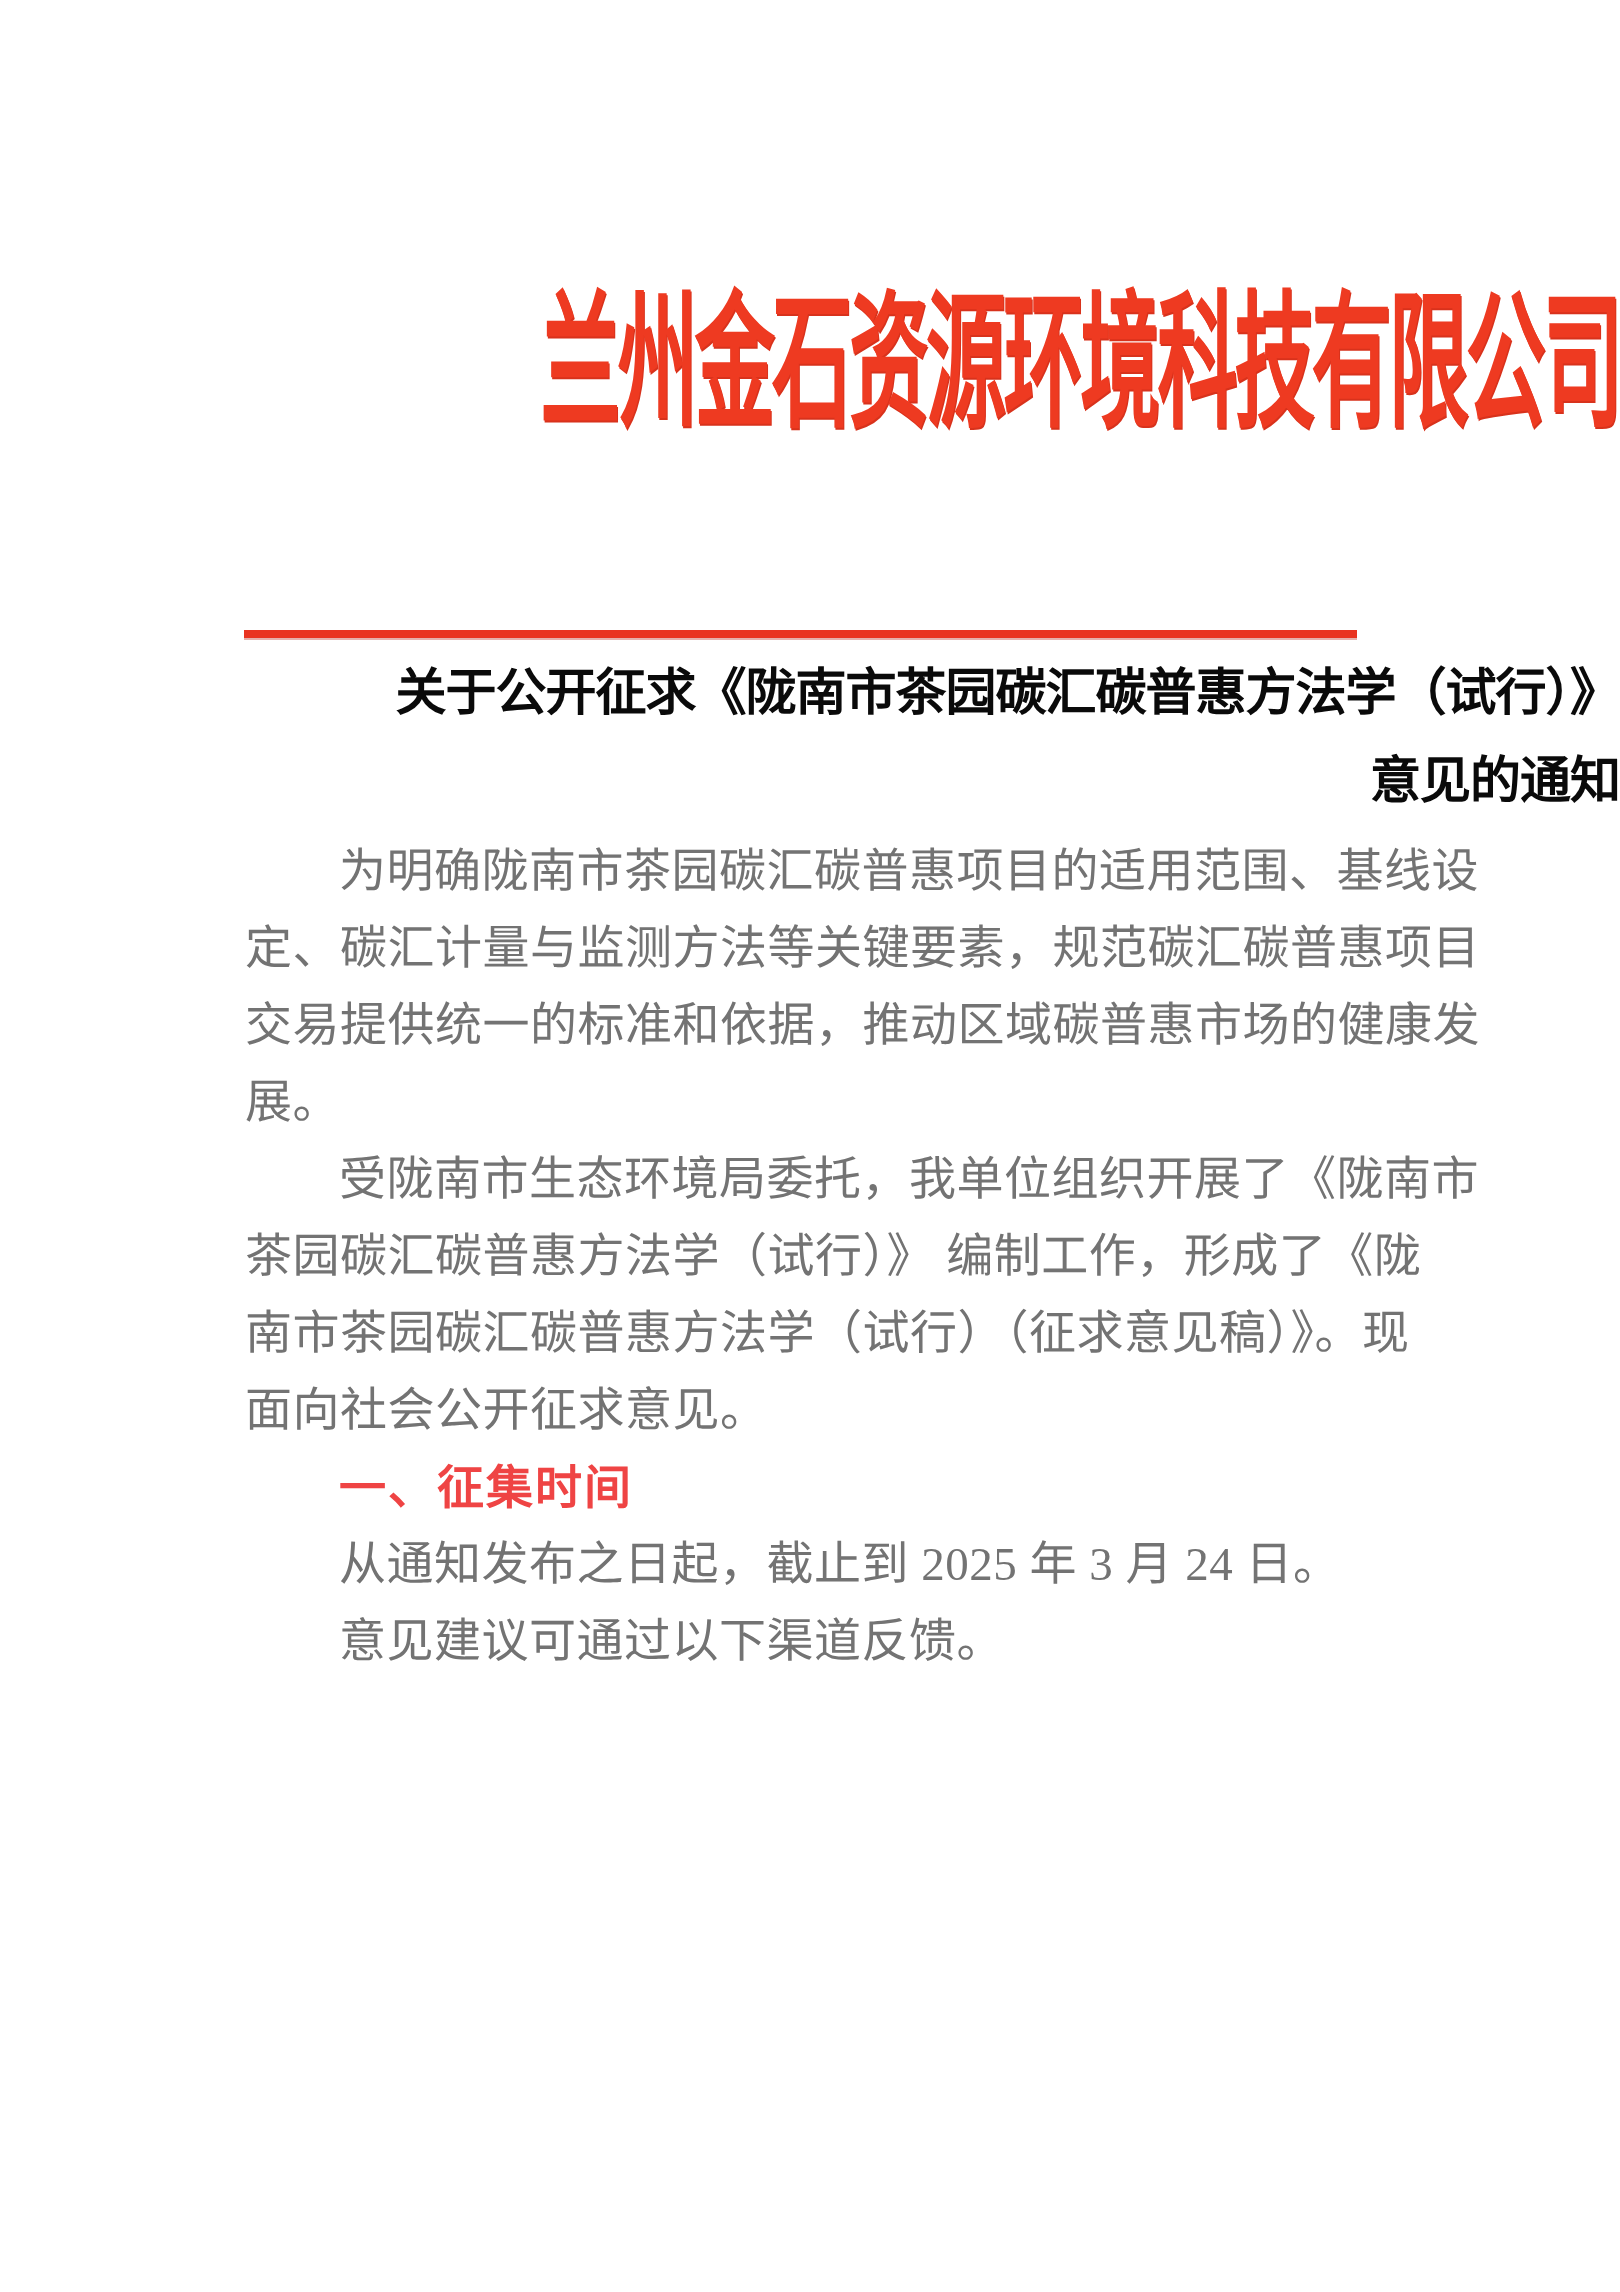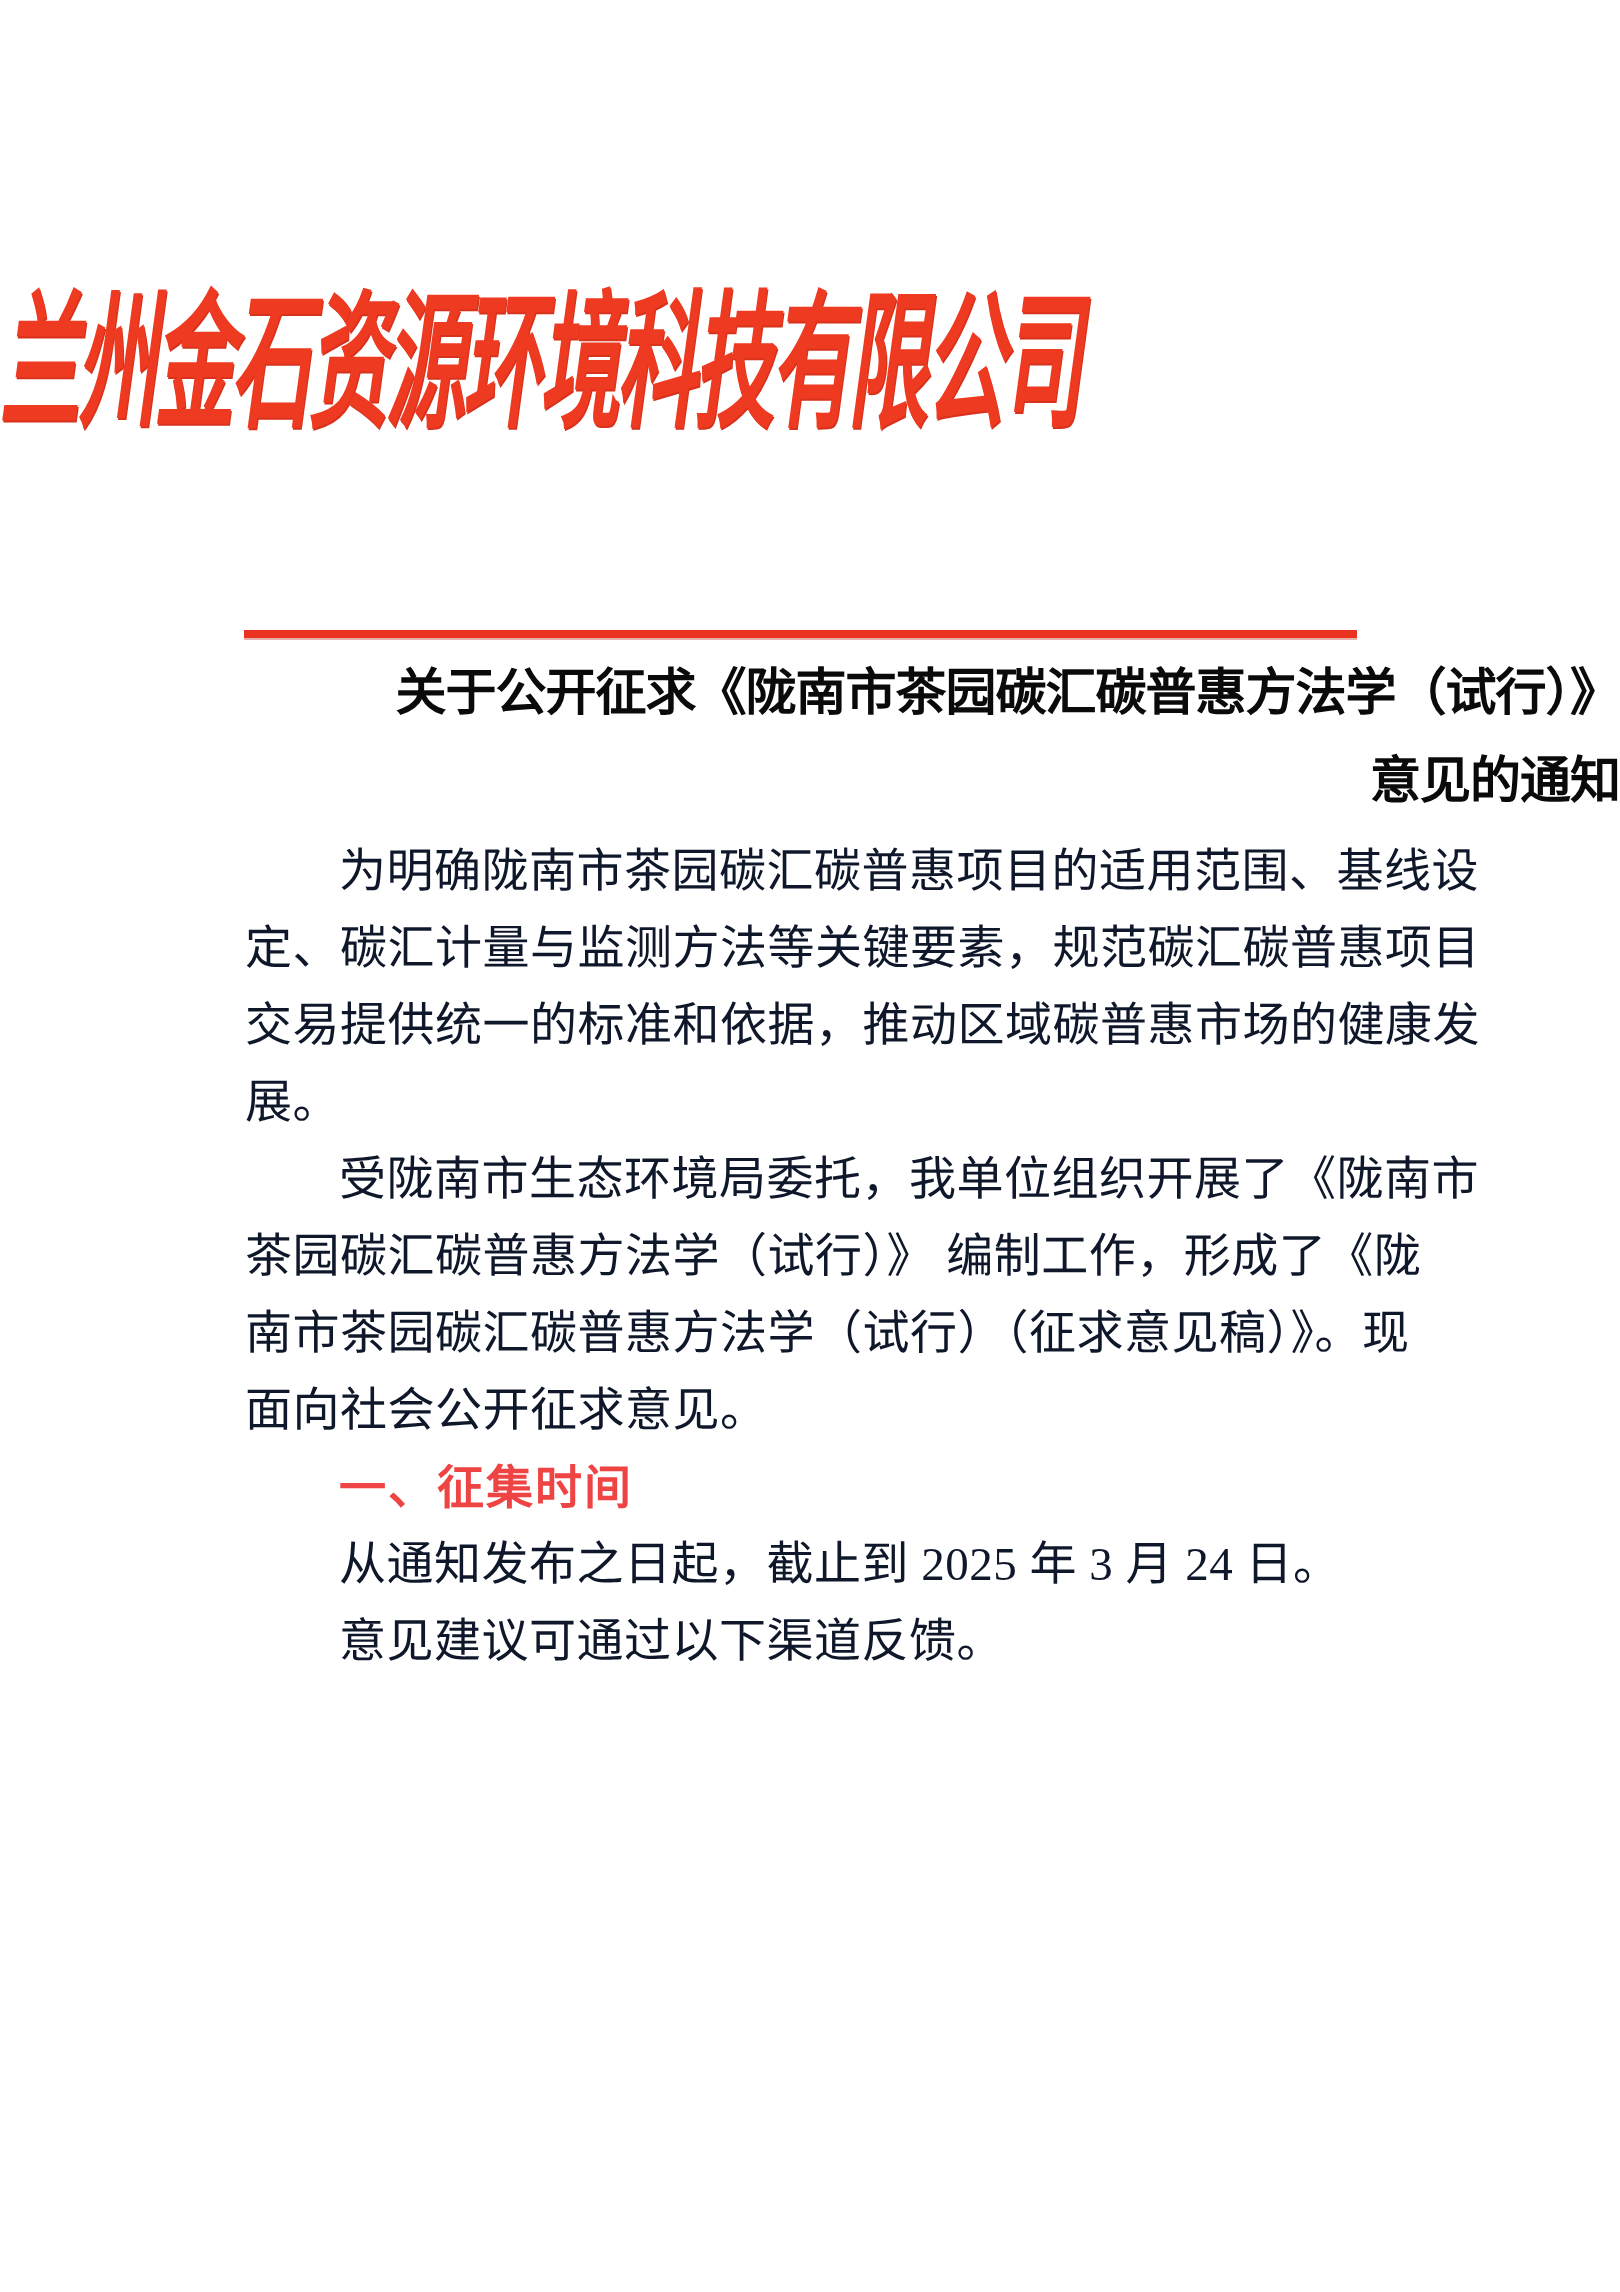--- a/index.html
+++ b/index.html
@@ -18,23 +18,22 @@
     font-family: "Liberation Serif", "DejaVu Serif", serif;
     color: #141414;
   }
 
   
   .letterhead {
     position: absolute;
     top: 290px;
     left: 0;
     width: 100%;
-    text-align: left;
+    text-align: right;
     pointer-events: none;
-    font-style: italic;
   }
   .letterhead .company {
     display: inline-block;
     font-family: "Liberation Serif", "DejaVu Serif", serif;
     font-weight: 700;
     font-size: 80px;
     letter-spacing: -2.9px;
     line-height: 1;
     color: #ee3a21;
     transform: scaleY(1.85);
@@ -75,21 +74,21 @@
     top: 833px;
     left: 245px;
     width: 1137px;
   }
   .line {
     height: 77px;
     line-height: 77px;
     font-size: 47px;
     letter-spacing: 0.5px;
     white-space: nowrap;
-    color: #0f172a;
+    color: #737373;
   }
   .line.indent {
     padding-left: 94px;
   }
   .line.heading {
     font-family: "Liberation Sans", "DejaVu Sans", sans-serif;
     font-weight: 700;
     letter-spacing: 2px;
     color: #ef4444;
   }

